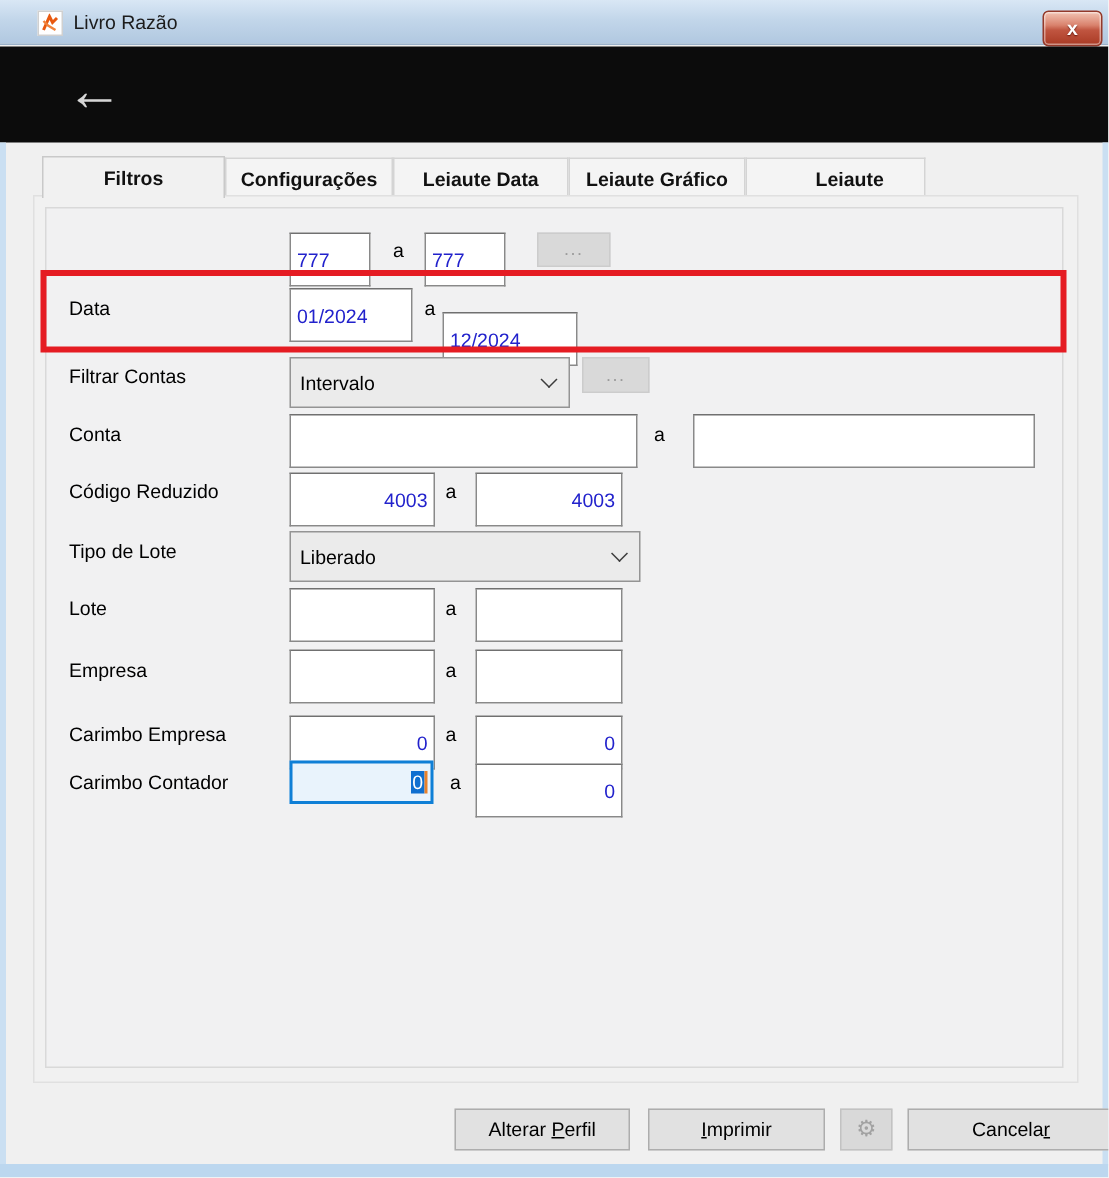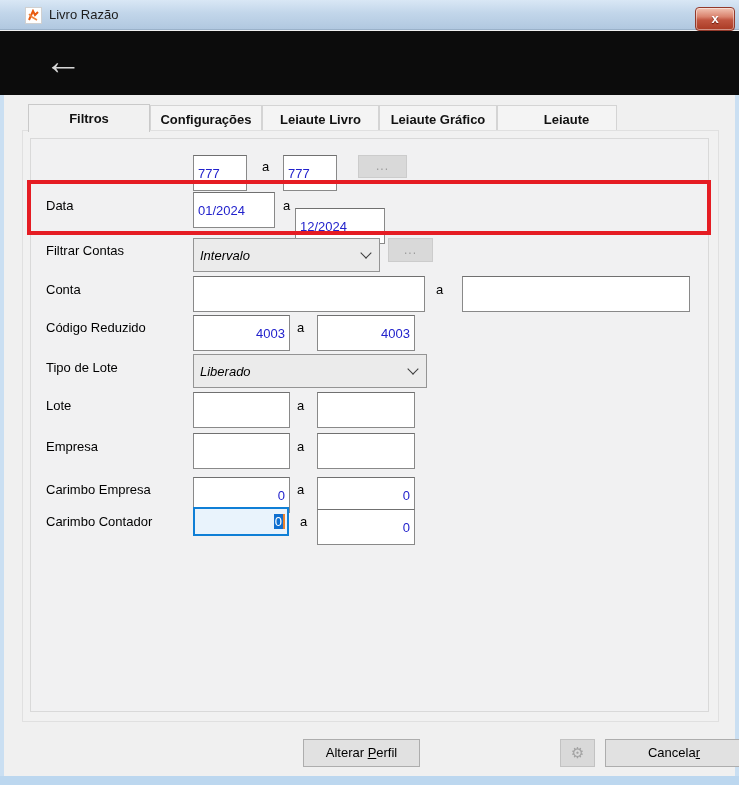--- a/index.html
+++ b/index.html
@@ -41,21 +41,21 @@
     background:#f1f1f2; border:1px solid #d9d9d9; }
 
   
   .row { position:absolute; left:0; width:739px; }
   .flabel { position:absolute; left:46px; font-size:13px; color:#000; white-space:nowrap; }
   .sep { position:absolute; font-size:13px; color:#000; }
   .tbox { position:absolute; background:#fff; border:1px solid #898989; border-top-color:#707070;
     font-family:"Liberation Sans",sans-serif; font-size:13px; color:#2222cc; padding:17px 4px; outline:none; }
   .tbox.num { text-align:right; }
   .dropdown { position:absolute; background:#ebebeb; border:1px solid #949494;
-    font-size:13px; color:#000; display:flex; align-items:center; padding:16px 6px; cursor:pointer;font-style:italic; }
+    font-size:13px; color:#000; display:flex; align-items:center; padding:16px 6px; cursor:pointer; }
   .dd-chevron { position:absolute; right:9px; top:50%; width:8px; height:8px; margin-top:-6px;
     border-right:1.6px solid #3c3c3c; border-bottom:1.6px solid #3c3c3c; transform:rotate(45deg); }
   .browse { position:absolute; background:#d9d9d9; border:1px solid #cccccc; color:#9b9b9b;
     font-size:12px; text-align:center; letter-spacing:1px; cursor:pointer; }
 
   
   .tbox.focused { background:#e9f3fc; border:2px solid #0f7fd6; display:flex;
     align-items:center; justify-content:flex-end; padding:0 2px 0 4px; }
   .selection { background:#0f6fd0; color:#fff; padding:0 1px; font-size:13px; }
   .caret { display:inline-block; width:2px; height:15px; background:#e8812c; margin-left:0; }
@@ -91,21 +91,21 @@
     <div class="back-arrow">←</div>
   </div>
 
   <div class="frame-side" style="left:0;"></div>
   <div class="frame-side" style="left:735px;"></div>
   <div class="frame-bottom"></div>
 
   <div class="tabs">
     <div class="tab active" style="width:122px;">Filtros</div>
     <div class="tab" style="width:112px;">Configurações</div>
-    <div class="tab" style="width:117px;">Leiaute Livro</div>
+    <div class="tab" style="width:117px;">Leiaute Data</div>
     <div class="tab" style="width:118px;">Leiaute Gráfico</div>
     <div class="tab" style="width:120px;padding-left:19px;">Leiaute Zebrado</div>
   </div>
 
   <div class="tabpanel"></div>
   <div class="groupbox"></div>
 
   <div class="row" style="top:155px; height:23px;">
     <input class="tbox" style="left: 193px; width: 54px; height: 22px; top: 0px;" value="777">
     <span class="sep" style="left:262px; line-height:23px;">a</span>
@@ -178,16 +178,17 @@
       <span class="selection">0</span>
         <span class="caret"></span>
     </div>
     <span class="sep" style="left:300px; line-height:29px;">a</span>
     <input class="tbox num" style="left: 317px; width: 98px; height: 26px; top: 2px;" value="0">
   </div>
 
   <div class="annotation"></div>
 
   <div class="btn" style="left:303px; width:117px;"><span>Alterar </span><u>P</u><span>erfil</span></div>
+  <div class="btn" style="left:432px; width:118px;"><span></span><u>I</u><span>mprimir</span></div>
   <div class="btn icon-btn" style="left:560px; width:35px;"><span>⚙</span></div>
   <div class="btn" style="left:605px; width:138px;"><span>Cancela</span><u>r</u><span></span></div>
 
 </div>
 
 </body></html>

